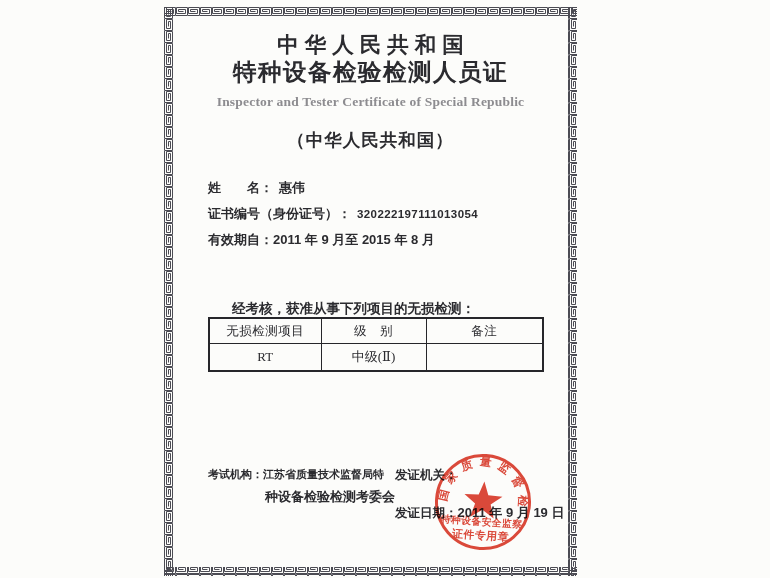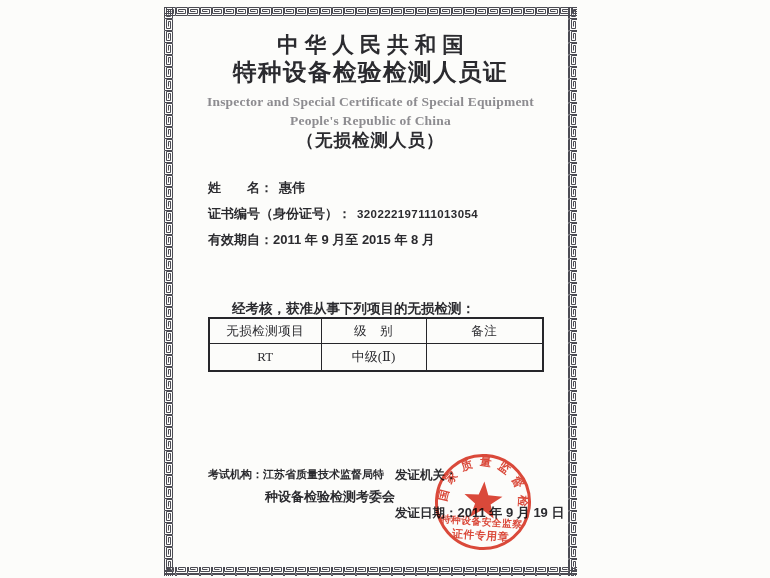--- a/index.html
+++ b/index.html
@@ -52,23 +52,22 @@
       </pattern>
     </defs>
     <rect x="0" y="0" width="413" height="9" fill="url(#mH)"></rect>
     <rect x="0" y="560" width="413" height="9" fill="url(#mH)"></rect>
     <rect x="0" y="0" width="9" height="569" fill="url(#mV)"></rect>
     <rect x="404" y="0" width="9" height="569" fill="url(#mV)"></rect>
   </svg>
 
   <div class="abs centered t-zh2">特种设备检验检测人员证</div>
   <div class="abs centered t-zh1">中华人民共和国</div>
-  <div class="abs centered t-en t-en1">Inspector and Special Certificate of Special Equipment</div>
-  <div class="abs centered t-en t-en2">People's Republic of China</div>
-  <div class="abs centered t-cat">（无损检测人员）</div>
+  <div class="abs centered t-en t-en1">Inspector and Tester Certificate of Special Republic</div>
+  <div class="abs centered t-cat">（中华人民共和国）</div>
 
   <div class="abs row r-name">
     <span>姓　　名：</span><span class="val">惠伟</span>
   </div>
   <div class="abs row r-certno">
     <span>证书编号（身份证号）：</span><span class="val num num-id">320222197111013054</span>
   </div>
   <div class="abs row r-valid">
     <span>有效期自：</span><span class="num">2011 年 9 月至 2015 年 8 月</span>
   </div>

